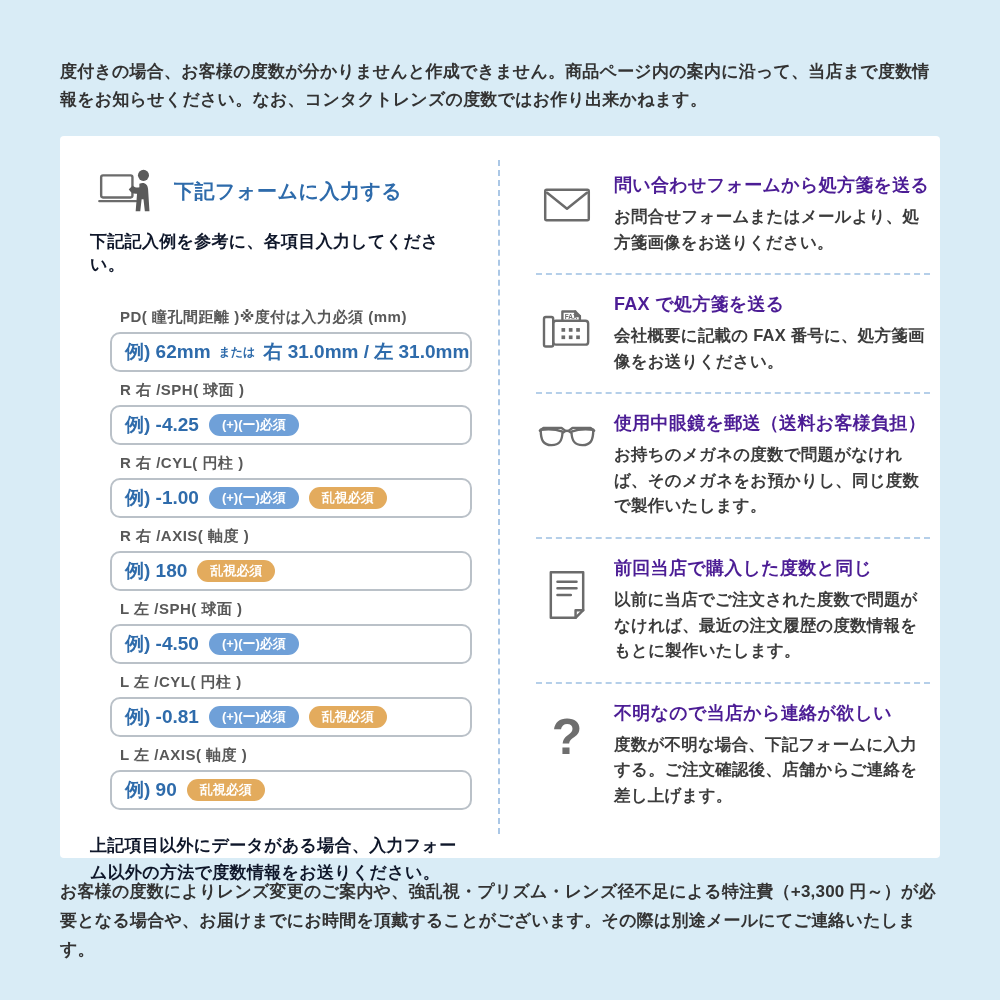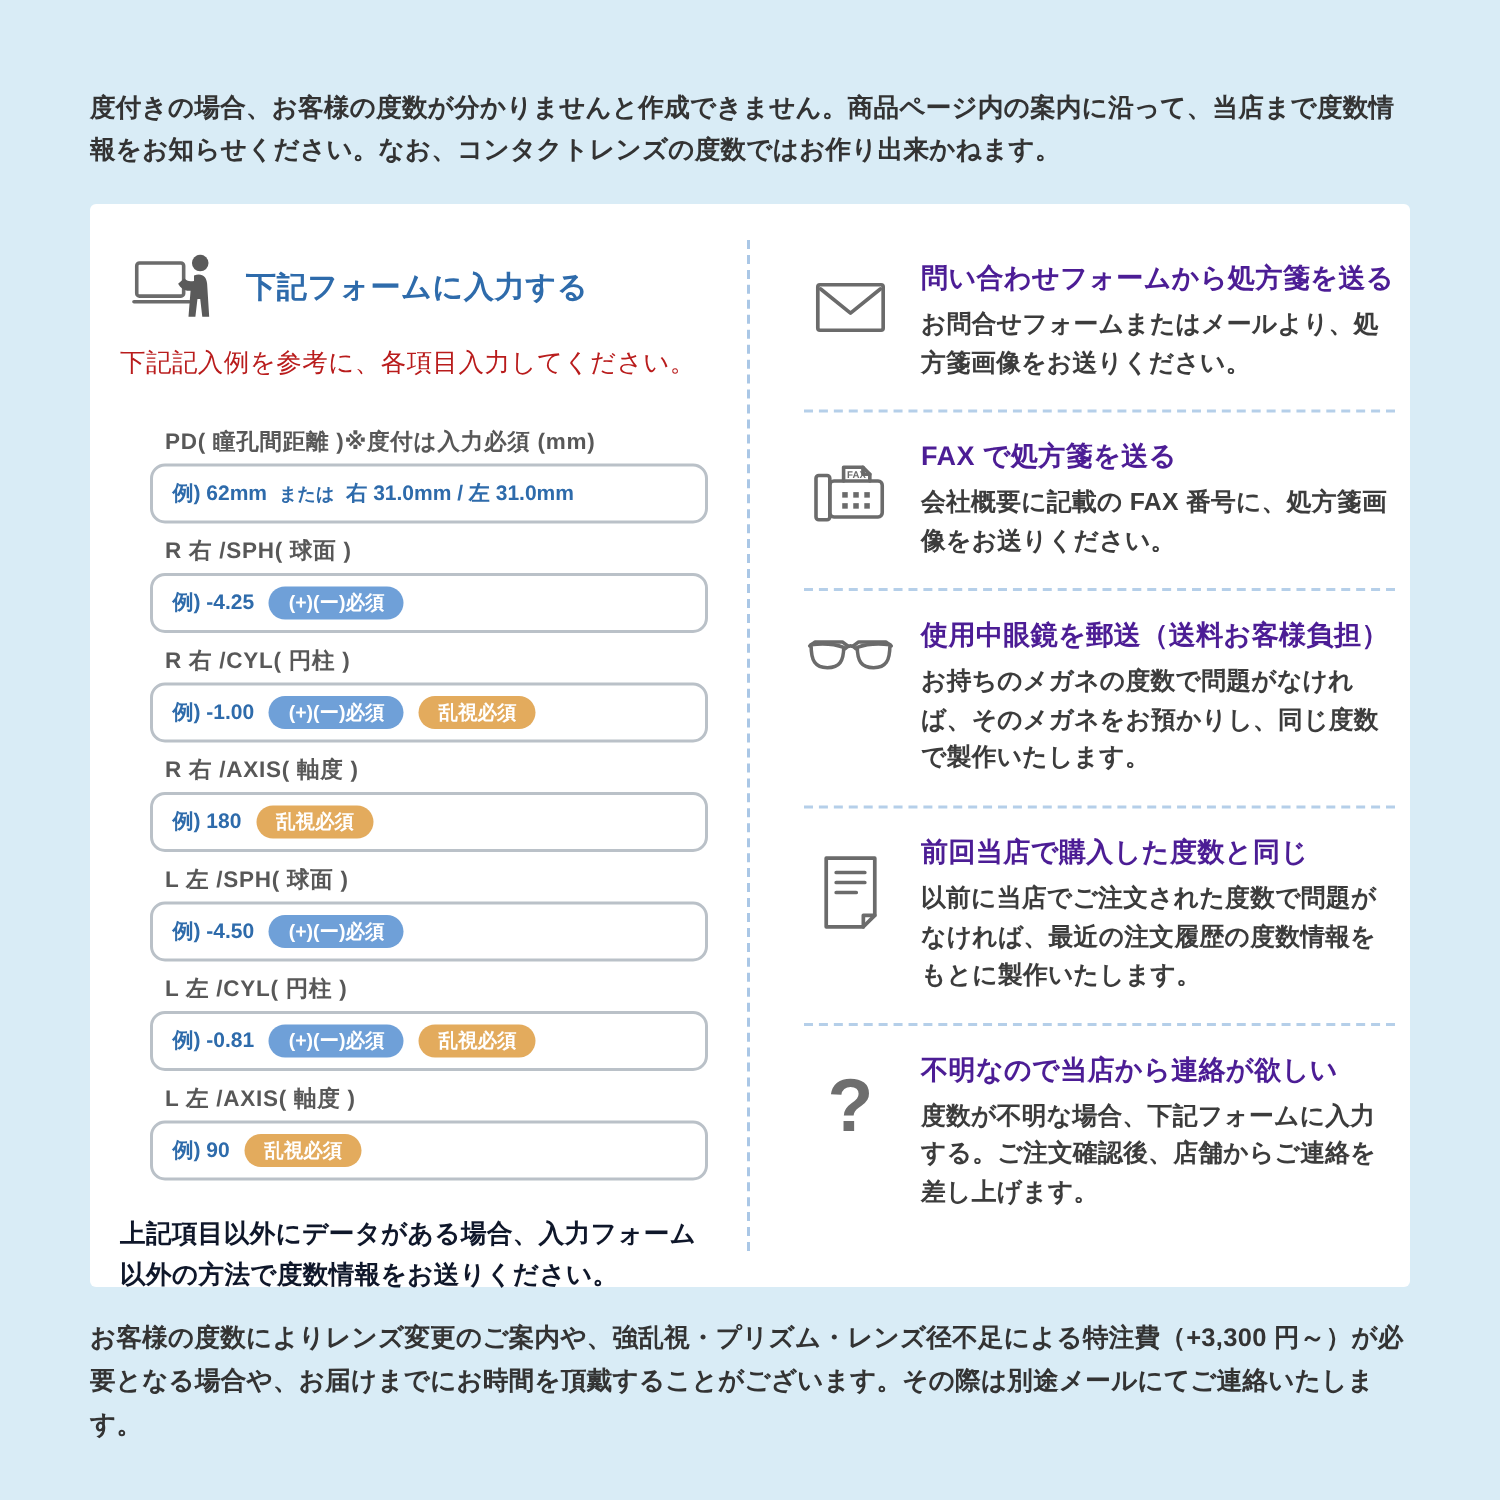--- a/index.html
+++ b/index.html
@@ -18,42 +18,42 @@
   .intro {
     margin-top:14px; font-size:17px; line-height:1.65; color:#333;
     font-weight:bold; letter-spacing:.2px;
   }
 
   .card {
     margin-top:22px; background:#fff; border-radius:4px;
     height:722px; display:flex; padding:24px 0;
   }
   .col-left {
-    width:440px; flex:none; padding:6px 26px 0 20px;
+    width:440px; flex:none; padding:6px 26px 0 30px;
     border-right:2px dashed #aac7e6;
   }
   .col-right { flex:1; padding:0 10px 0 36px; }
 
   
   .form-header { display:flex; align-items:center; gap:20px; margin:2px 0 16px 8px; }
   .form-header .hicon { width:56px; height:46px; flex:none; }
   .form-heading { font-size:20px; font-weight:bold; color:#2e6bab; letter-spacing:.5px; }
-  .instruction { font-size:17px; font-weight:normal; color:#b91c1c; margin-bottom:12px; letter-spacing:.3px; }
+  .instruction { font-size:17px; font-weight:bold; color:#0f172a; margin-bottom:12px; letter-spacing:.3px; }
 
   .form-fields { margin-left:20px;margin-top:32px; }
   .field-label {
     font-size:15px; font-weight:bold; color:#585858;
     margin:9px 0 5px 10px; letter-spacing:.5px;
   }
   .field-box {
     border:2px solid #bac1c8; border-radius:10px; height:40px;
     display:flex; align-items:center; gap:10px; padding:0 13px;
     background:#fff;
   }
-  .ex { font-size:14px; font-weight:bold; color:#2e6bab; white-space:nowrap; }
+  .ex { font-size:19px; font-weight:bold; color:#2e6bab; white-space:nowrap; }
   .ex-small { font-size:12px; font-weight:bold; color:#2e6bab; margin:0 -2px; }
   .badge {
     display:inline-block; border-radius:14px; padding:4px 13px 5px;
     font-size:13px; font-weight:bold; color:#fff; line-height:1; white-space:nowrap;
   }
   .badge-blue { background:#6fa0d8; }
   .badge-orange { background:#e3ab5d; }
   .form-note { margin-top:22px; font-size:17px; font-weight:bold; color:#0f172a; line-height:1.6; letter-spacing:.3px; }
 
   

